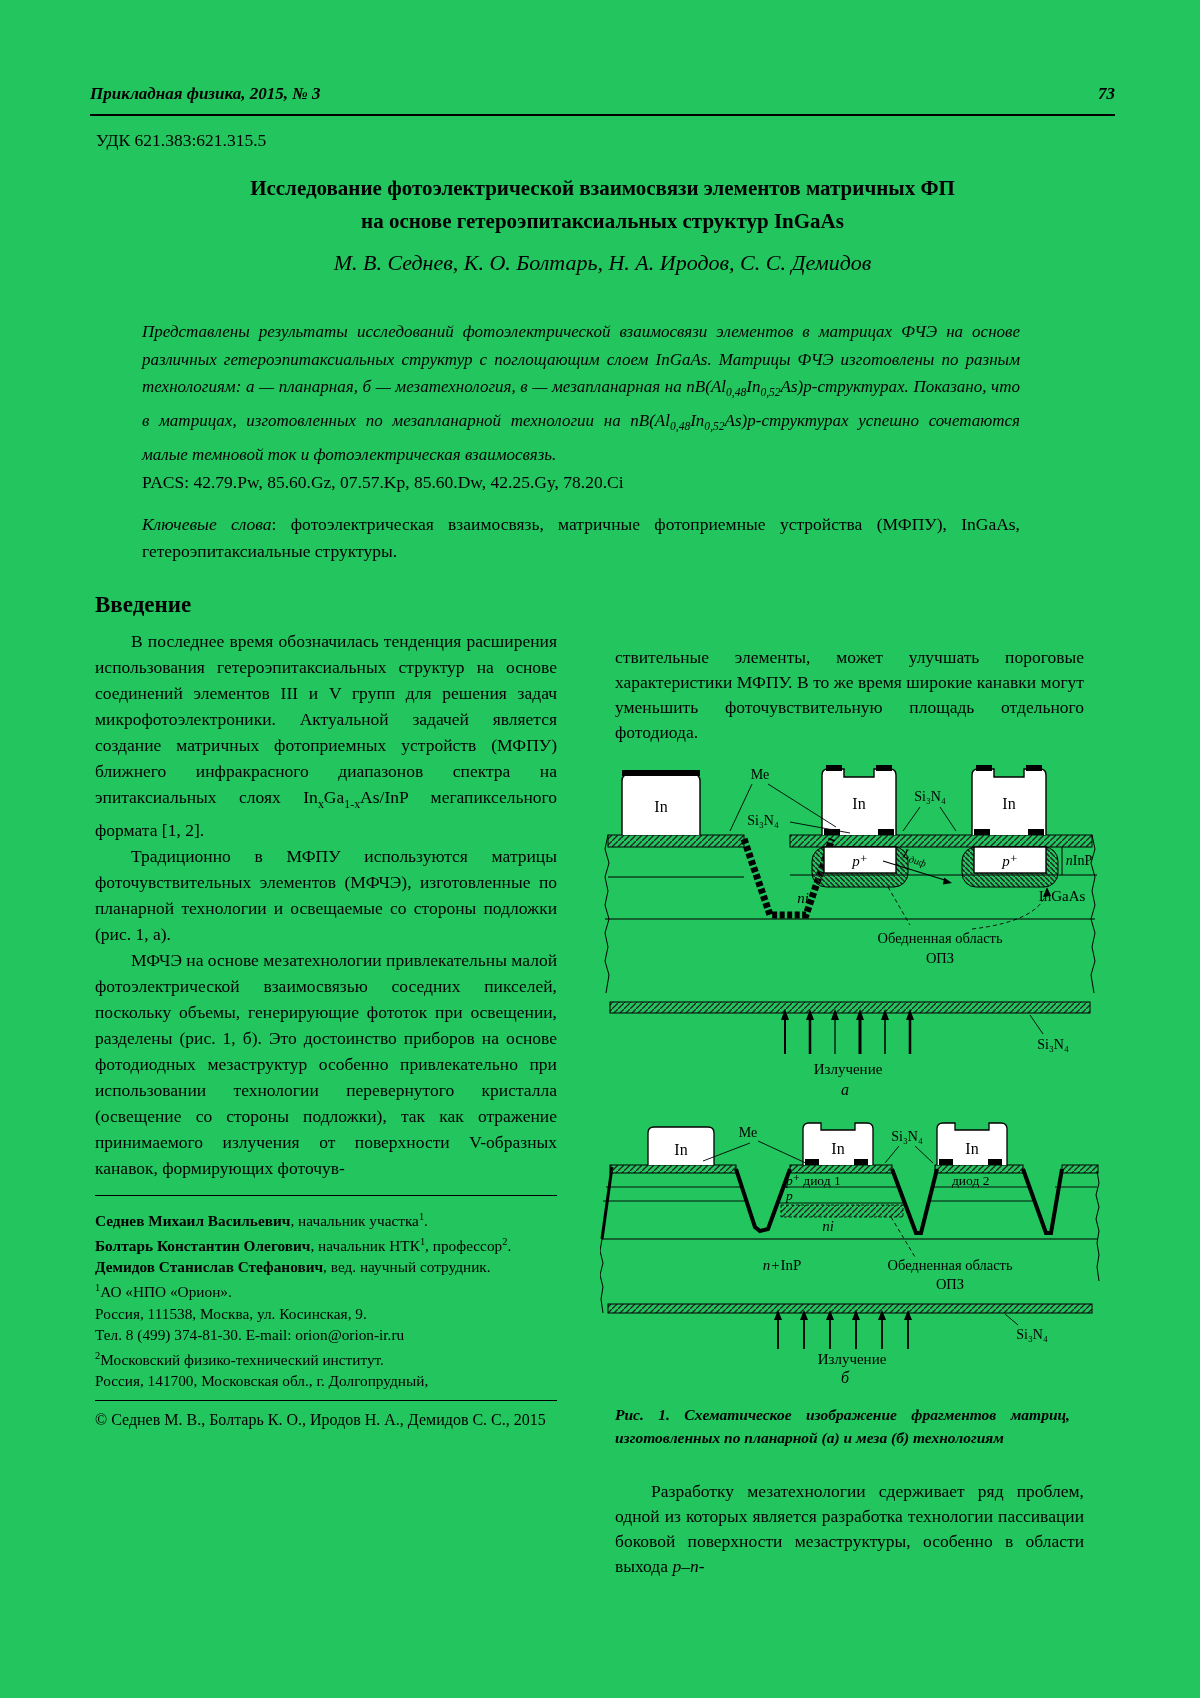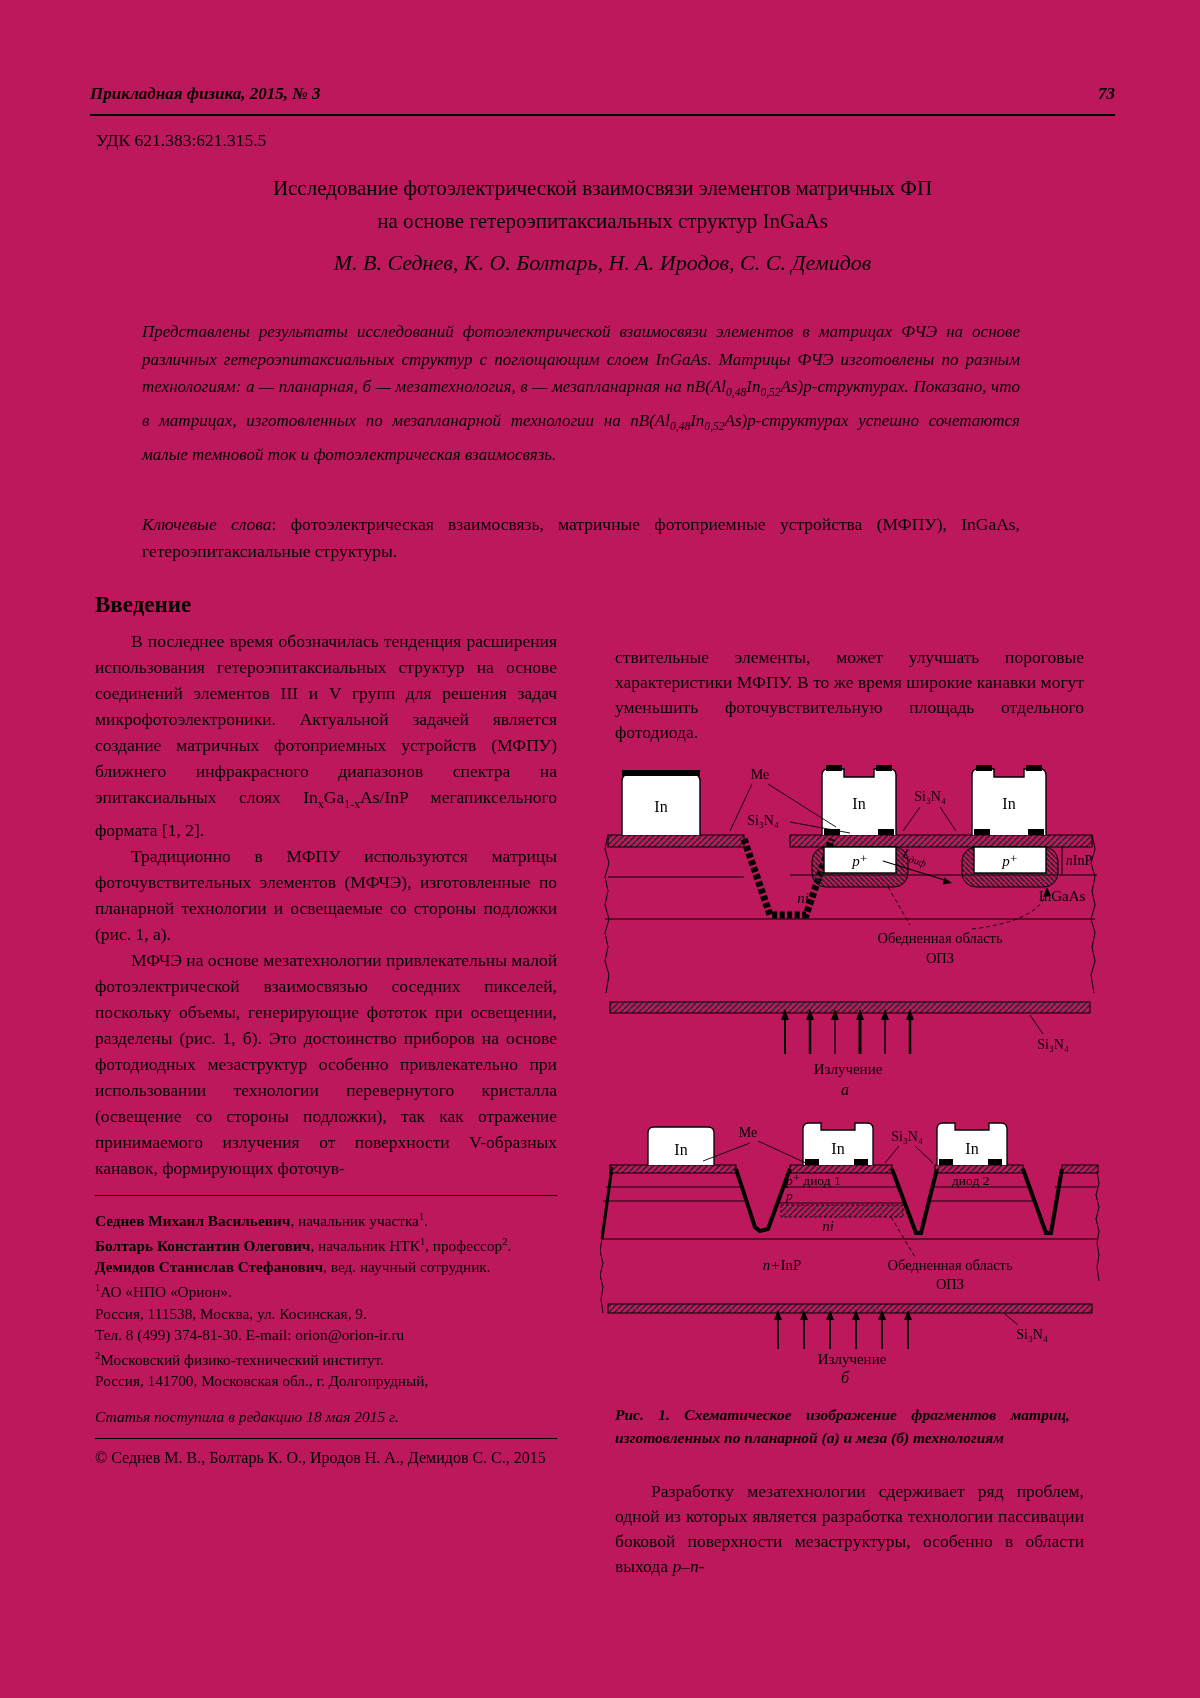--- a/index.html
+++ b/index.html
@@ -1,22 +1,22 @@
 <!DOCTYPE html>
 <html><head>
 <meta charset="utf-8">
 <style>
   html,body{margin:0;padding:0;background:#e9e9e9;}
-  .page{position:relative;width:1200px;height:1698px;background:#be185d;outline:1px solid #c9c9c9;
+  .page{position:relative;width:1200px;height:1698px;background:#22c55e;outline:1px solid #c9c9c9;
         font-family:"Liberation Serif","DejaVu Serif",serif;color:#000;margin:0 auto;overflow:hidden;}
   .hdr{position:absolute;left:90px;right:85px;top:84px;display:flex;justify-content:space-between;
        font-weight:bold;font-style:italic;font-size:17px;}
   .hdr-rule{position:absolute;left:90px;right:85px;top:114px;border-top:2px solid #000;}
   .udc{position:absolute;left:96px;top:130px;font-size:17.5px;}
-  .title{position:absolute;left:90px;right:85px;top:172px;text-align:center;font-weight:normal;
+  .title{position:absolute;left:90px;right:85px;top:172px;text-align:center;font-weight:bold;
          font-size:21px;line-height:33px;}
   .authors{position:absolute;left:90px;right:85px;top:250px;text-align:center;font-style:italic;font-size:22px;}
   .abstract{position:absolute;left:142px;width:878px;top:301px;font-weight:normal;font-style:italic;
             font-size:17px;line-height:27.5px;text-align:justify;}
   .pacs{position:absolute;left:142px;top:472px;font-size:17.5px;}
   .keywords{position:absolute;left:142px;width:878px;top:511px;font-size:17.5px;line-height:26.5px;text-align:justify;}
   .col-left{position:absolute;left:95px;width:462px;top:592px;font-size:17.5px;line-height:26px;text-align:justify;}
   .col-right{position:absolute;left:600px;width:500px;top:592px;font-size:17.5px;line-height:25px;}
   .intro-h{font-weight:bold;font-size:23px;margin:0 0 10px 0;}
   .col-left p{margin:0;text-indent:36px;}
@@ -55,41 +55,41 @@
 
   <div class="title">
     <div>Исследование фотоэлектрической взаимосвязи элементов матричных ФП</div>
     <div>на основе гетероэпитаксиальных структур InGaAs</div>
   </div>
 
   <div class="authors">М. В. Седнев, К. О. Болтарь, Н. А. Иродов, С. С. Демидов</div>
 
   <p class="abstract"><span>Представлены результаты исследований фотоэлектрической взаимосвязи элементов в матрицах ФЧЭ на основе различных гетероэпитаксиальных структур с поглощающим слоем InGaAs. Матрицы ФЧЭ изготовлены по разным технологиям: а — планарная, б — мезатехнология, в — мезапланарная на nB(Al</span><sub>0,48</sub><span>In</span><sub>0,52</sub><span>As)p-структурах. Показано, что в матрицах, изготовленных по мезапланарной технологии на nB(Al</span><sub>0,48</sub><span>In</span><sub>0,52</sub><span>As)p-структурах успешно сочетаются малые темновой ток и фотоэлектрическая взаимосвязь.</span></p>
 
+  <div class="pacs">PACS: 42.79.Pw, 85.60.Gz, 07.57.Kp, 85.60.Dw, 42.25.Gy, 78.20.Ci</div>
 
   <p class="keywords" style="margin:0;"><span class="it">Ключевые слова</span><span>: фотоэлектрическая взаимосвязь, матричные фотоприемные устройства (МФПУ), InGaAs, гетероэпитаксиальные структуры.</span></p>
 
   <div class="col-left">
     <h3 class="intro-h">Введение</h3>
     <p><span>В последнее время обозначилась тенденция расширения использования гетероэпитаксиальных структур на основе соединений элементов III и V групп для решения задач микрофотоэлектроники. Актуальной задачей является создание матричных фотоприемных устройств (МФПУ) ближнего инфракрасного диапазонов спектра на эпитаксиальных слоях In</span><sub>x</sub><span>Ga</span><sub>1-x</sub><span>As/InP мегапиксельного формата [1, 2].</span></p>
     <p>Традиционно в МФПУ используются матрицы фоточувствительных элементов (МФЧЭ), изготовленные по планарной технологии и освещаемые со стороны подложки (рис. 1, а).</p>
     <p>МФЧЭ на основе мезатехнологии привлекательны малой фотоэлектрической взаимосвязью соседних пикселей, поскольку объемы, генерирующие фототок при освещении, разделены (рис. 1, б). Это достоинство приборов на основе фотодиодных мезаструктур особенно привлекательно при использовании технологии перевернутого кристалла (освещение со стороны подложки), так как отражение принимаемого излучения от поверхности V-образных канавок, формирующих фоточув-</p>
 
     <div class="fn-rule"></div>
     <div class="footnote">
       <div><span class="nm">Седнев Михаил Васильевич</span><span>, начальник участка</span><sup>1</sup><span>.</span></div>
       <div><span class="nm">Болтарь Константин Олегович</span><span>, начальник НТК</span><sup>1</sup><span>, профессор</span><sup>2</sup><span>.</span></div>
       <div><span class="nm">Демидов Станислав Стефанович</span><span>, вед. научный сотрудник.</span></div>
       <div><sup>1</sup><span>АО «НПО «Орион».</span></div>
       <div>Россия, 111538, Москва, ул. Косинская, 9.</div>
       <div>Тел. 8 (499) 374-81-30. E-mail: orion@orion-ir.ru</div>
       <div><sup>2</sup><span>Московский физико-технический институт.</span></div>
       <div>Россия, 141700, Московская обл., г. Долгопрудный,</div>
     </div>
-    <div class="received">Статья поступила в редакцию 18 мая 2015 г.</div>
     <div class="cp-rule"></div>
     <div class="copyright">© Седнев М. В., Болтарь К. О., Иродов Н. А., Демидов С. С., 2015</div>
   </div>
 
   <div class="col-right">
     <p class="rc-text rc-p1" style="margin:0 16px 0 15px;">ствительные элементы, может улучшать пороговые характеристики МФПУ. В то же время широкие канавки могут уменьшить фоточувствительную площадь отдельного фотодиода.</p>
 
     <svg class="figa" width="500" height="340" viewBox="0 0 500 340">
       <defs>
         <pattern id="hA1" width="6" height="6" patternUnits="userSpaceOnUse">

